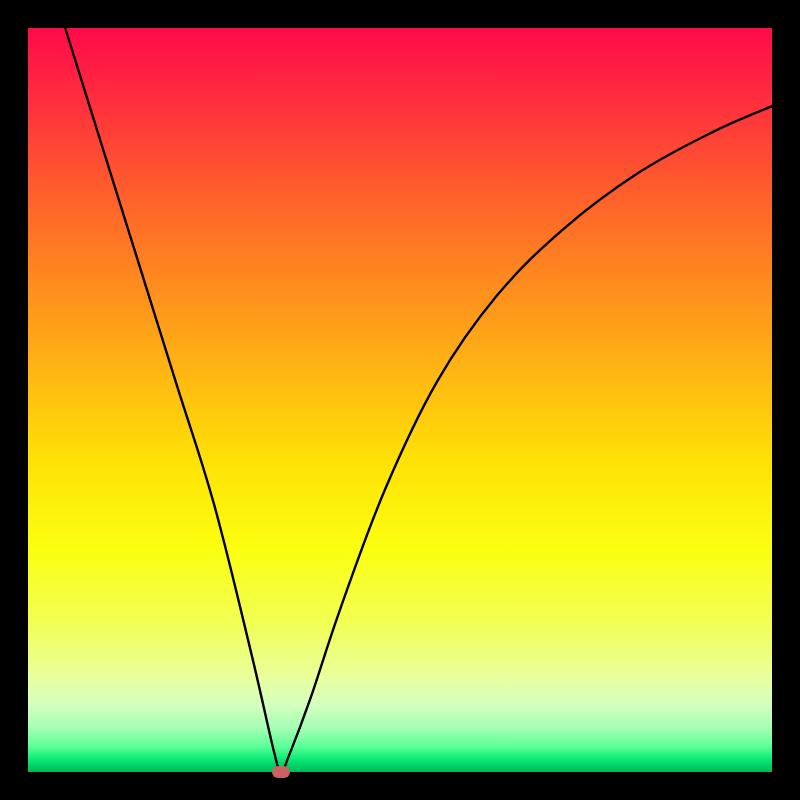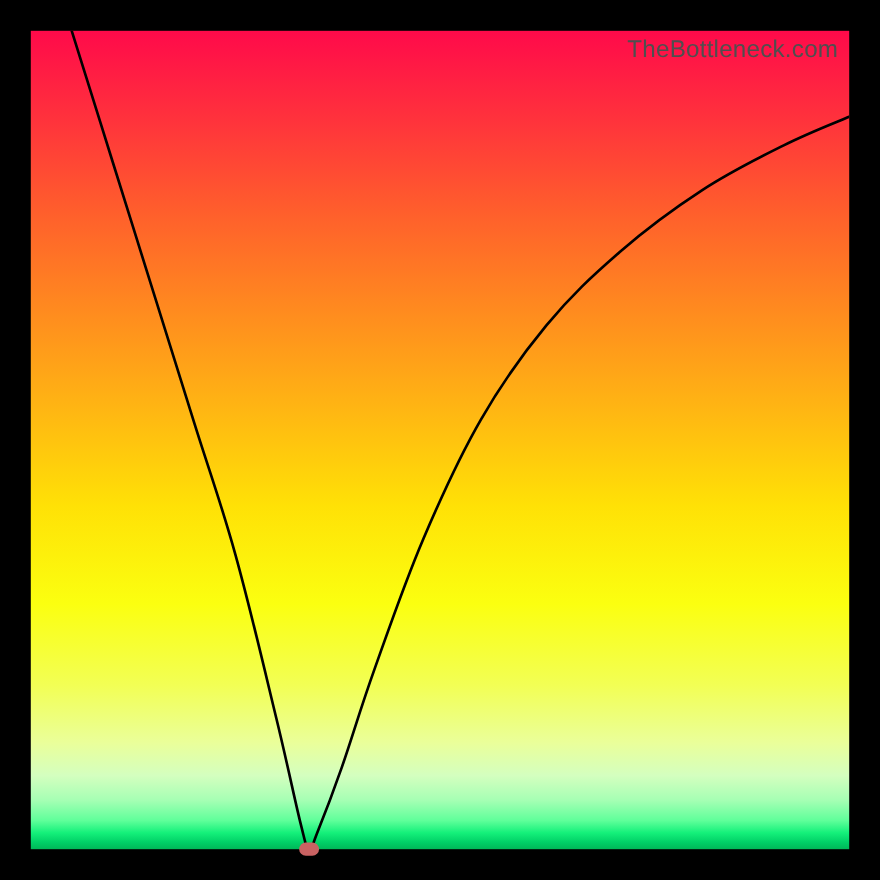--- a/index.html
+++ b/index.html
@@ -65,19 +65,18 @@
     border-radius: 6px;
     background: #c96262;
     transform: translate(-50%, -50%);
   }
 </style>
 </head>
 <body>
 
 <div class="frame">
   <div class="plot">
-    <div class="watermark">TheBottleneck.com</div>
     <svg class="curve" viewBox="0 0 744 744" preserveAspectRatio="none">
       <path fill="none" stroke="#000" stroke-width="2.4" stroke-linecap="round" d="M 37.2 0 C 43.896 21.427200000000013, 61.00800000000001 76.18560000000008, 74.4 119.04000000000008 C 87.792 161.89440000000008, 98.208 195.2256, 111.6 238.07999999999998 C 124.99199999999999 280.9344, 135.40800000000002 314.2656, 148.8 357.12 C 162.192 399.9744, 172.608 427.9488, 186 476.16 C 199.392 524.3712, 212.48639999999997 580.7664000000001, 223.2 624.96 C 233.9136 669.1536, 240.16320000000002 700.2528, 245.52 721.68 C 250.8768 743.1071999999999, 250.28160000000003 742.6608, 252.96 744 C 255.6384 745.3392, 255.04319999999998 742.512, 260.4 729.12 C 265.7568 715.7280000000001, 273.34560000000005 696.384, 282.72 669.6 C 292.0944 642.816, 299.08799999999997 617.8176, 312.47999999999996 580.3199999999999 C 325.87199999999996 542.8223999999999, 339.7104 502.12559999999996, 357.12 461.28 C 374.5296 420.4344, 389.112 388.2192, 409.20000000000005 353.4 C 429.28800000000007 318.58079999999995, 445.95360000000005 295.29359999999997, 468.72 267.84 C 491.4864 240.38639999999998, 510.23519999999996 222.9768, 535.68 200.88 C 561.1247999999999 178.7832, 583.2959999999999 162.48959999999994, 610.0799999999999 145.07999999999993 C 636.8639999999999 127.67039999999992, 660.3744 116.21279999999996, 684.48 104.15999999999997 C 708.5856 92.10719999999998, 733.2864 82.8072, 744 78.12"></path>
     </svg>
     <div class="dot" style="left: 252.96px; top: 744px; background: rgb(201, 98, 98);"></div>
   </div>
 </div>
 
 </body></html>

